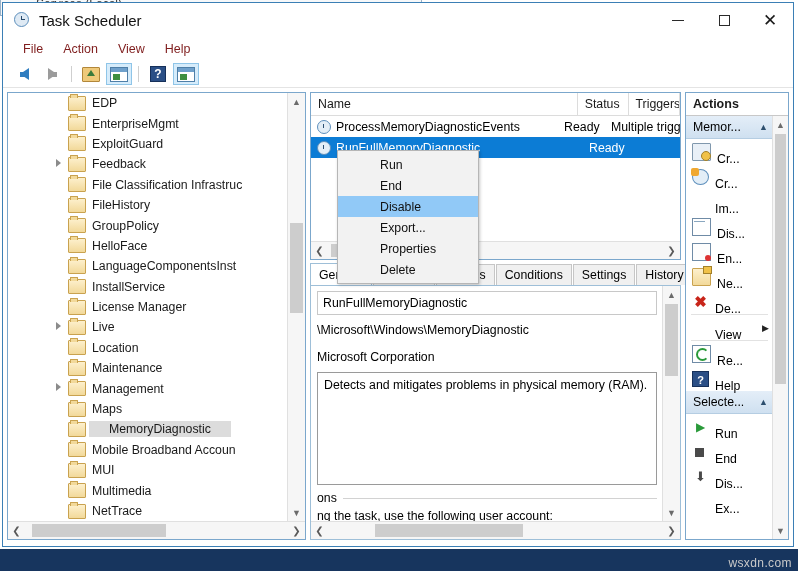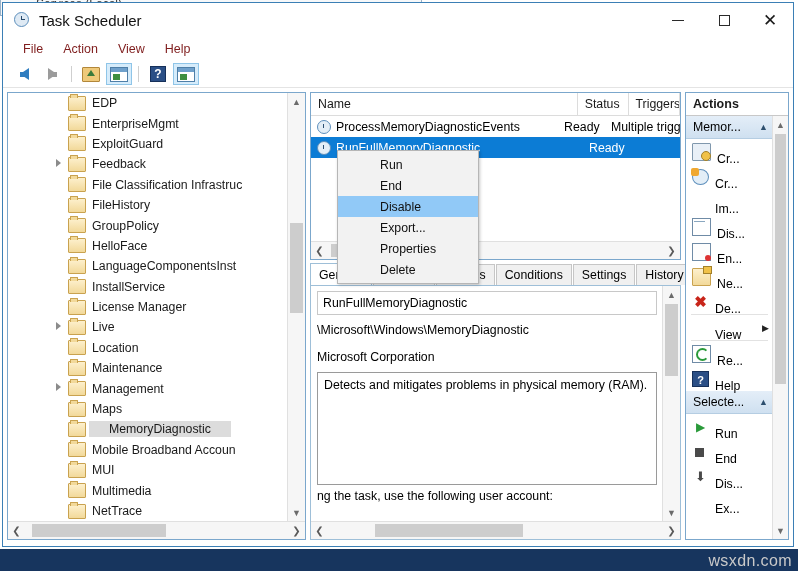--- a/index.html
+++ b/index.html
@@ -15,21 +15,21 @@
   #backdrop{position:absolute;inset:0;background:#ffffff;}
   #backdrop .behind-title{
     position:absolute;left:36px;top:-3px;font-size:12px;color:#3a3a3a;white-space:nowrap;
   }
   #backdrop .behind-frame{
     position:absolute;left:0;top:-12px;width:420px;height:26px;
     border:1px solid #9ab2c8;background:#f6f8fa;
   }
   #desktop-strip{position:absolute;left:0;bottom:0;width:798px;height:22px;background:#17355e;}
   #watermark{
-    position:absolute;right:6px;bottom:1px;font-size:16px;color:#c9c9c9;letter-spacing:.4px;
+    position:absolute;right:6px;bottom:1px;font-size:12px;color:#c9c9c9;letter-spacing:.4px;
   }
 
   
   #win{
     position:absolute;left:2px;top:2px;width:792px;height:545px;
     background:#ffffff;border:1px solid #3b7fb5;box-sizing:border-box;
     display:flex;flex-direction:column;
   }
   
   #titlebar{height:34px;display:flex;align-items:center;flex:0 0 auto;background:#ffffff;}
@@ -396,20 +396,24 @@
               <span>History (disabled)</span>
             </div>
           </div>
         <div id="detail-body">
           <div id="detail-scroll">
             <div id="detail-inner">
               <div class="fld">RunFullMemoryDiagnostic</div>
               <div class="fld plain">\Microsoft\Windows\MemoryDiagnostic</div>
               <div class="fld plain">Microsoft Corporation</div>
               <div class="descbox">Detects and mitigates problems in physical memory (RAM).</div>
+              <div class="legend">
+                <span>ons</span>
+                <span class="ln"></span>
+              </div>
               <div class="secline">ng the task, use the following user account:</div>
             </div>
             <div class="vsb">
               <div class="sb-up">▲</div>
               <div class="thumb" style="top:18px;height:72px;"></div>
               <div class="sb-dn">▼</div>
             </div>
           </div>
           <div id="detail-hsb">
             <div style="position:absolute;top:0;bottom:0;left:0;width:17px;display:flex;align-items:center;justify-content:center;color:#5a5a5a;font-size:10px;">❮</div>

